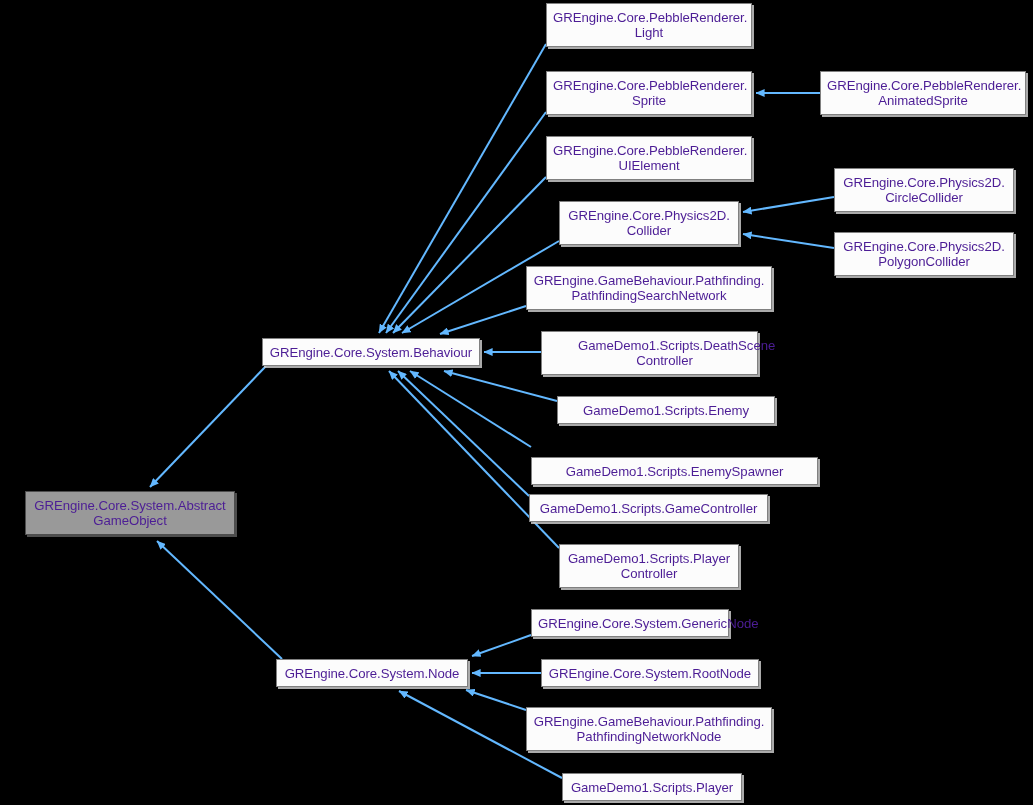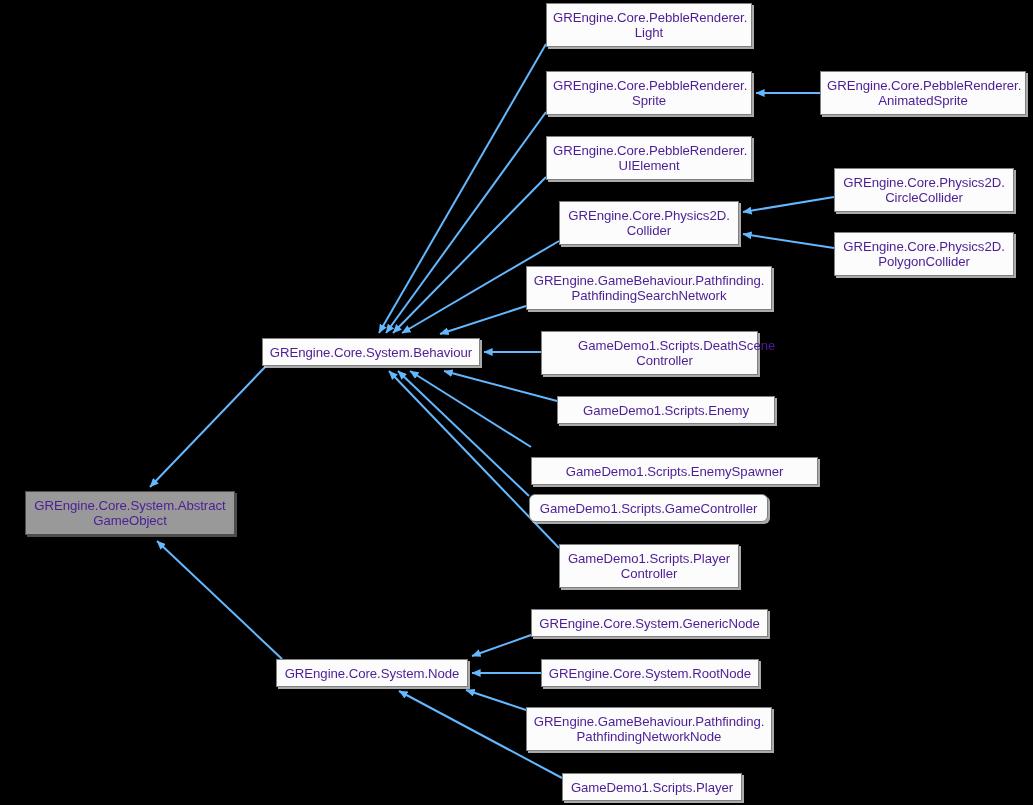--- a/index.html
+++ b/index.html
@@ -114,23 +114,23 @@
       <div class="uml-node" style="left: 834px; top: 168px; width: 180px; height: 44px;"><span class="node-label">GREngine.Core.Physics2D.
 CircleCollider</span></div>
       <div class="uml-node" style="left: 834px; top: 232px; width: 180px; height: 44px;"><span class="node-label">GREngine.Core.Physics2D.
 PolygonCollider</span></div>
       <div class="uml-node" style="left: 526px; top: 266px; width: 246px; height: 44px;"><span class="node-label">GREngine.GameBehaviour.Pathfinding.
 PathfindingSearchNetwork</span></div>
       <div class="uml-node" style="left: 541px; top: 331px; width: 217px; height: 44px; padding-left: 36px;"><span class="node-label">GameDemo1.Scripts.DeathScene
 Controller</span></div>
       <div class="uml-node" style="left: 557px; top: 396px; width: 218px; height: 28px;"><span class="node-label">GameDemo1.Scripts.Enemy</span></div>
       <div class="uml-node" style="left: 531px; top: 445px; width: 287px; height: 28px; margin-top: 12px;"><span class="node-label">GameDemo1.Scripts.EnemySpawner</span></div>
-      <div class="uml-node" style="left: 529px; top: 494px; width: 239px; height: 28px; border-radius: 6px;"><span class="node-label">GameDemo1.Scripts.GameController</span></div>
+      <div class="uml-node" style="left: 529px; top: 494px; width: 239px; height: 28px;"><span class="node-label">GameDemo1.Scripts.GameController</span></div>
       <div class="uml-node" style="left: 559px; top: 544px; width: 180px; height: 44px;"><span class="node-label">GameDemo1.Scripts.Player
 Controller</span></div>
-      <div class="uml-node" style="left: 531px; top: 609px; width: 237px; height: 28px;"><span class="node-label">GREngine.Core.System.GenericNode</span></div>
+      <div class="uml-node" style="left: 531px; top: 609px; width: 198px; height: 28px;"><span class="node-label">GREngine.Core.System.GenericNode</span></div>
       <div class="uml-node" style="left: 541px; top: 659px; width: 218px; height: 28px;"><span class="node-label">GREngine.Core.System.RootNode</span></div>
       <div class="uml-node" style="left: 526px; top: 707px; width: 246px; height: 44px;"><span class="node-label">GREngine.GameBehaviour.Pathfinding.
 PathfindingNetworkNode</span></div>
       <div class="uml-node" style="left: 562px; top: 773px; width: 180px; height: 28px;"><span class="node-label">GameDemo1.Scripts.Player</span></div>
     </div>
 
 </div>
 
 </body></html>

